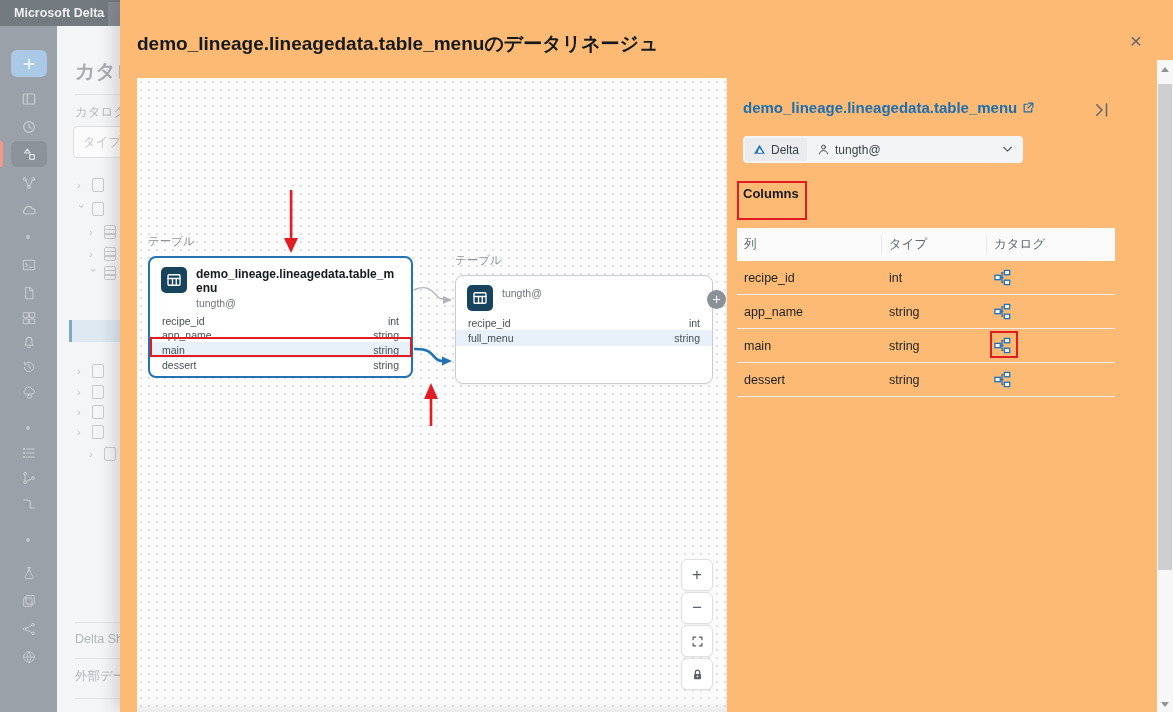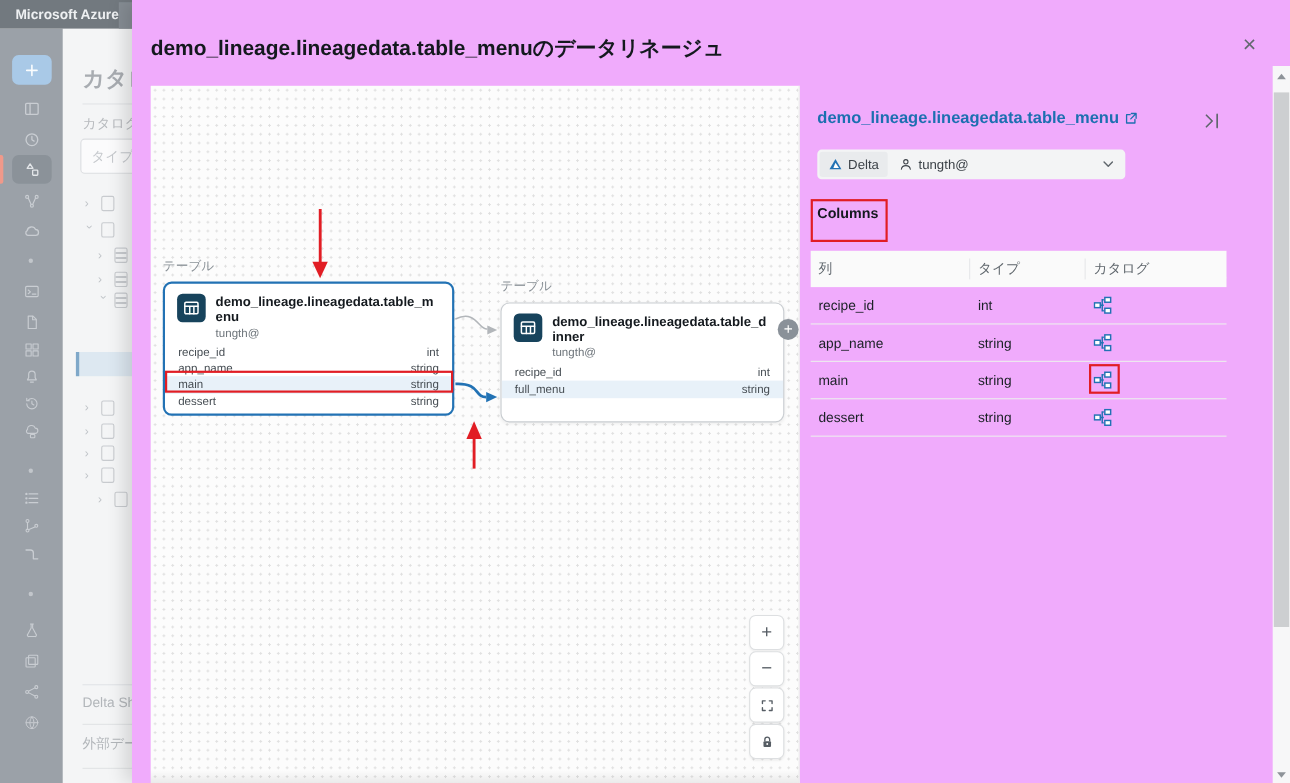--- a/index.html
+++ b/index.html
@@ -31,21 +31,21 @@
   .tree-chev { font-size:11px; width:9px; display:inline-block; color:#bfc3c7; }
   .tree-chev.down { transform:rotate(90deg); }
   .tree-box { width:12px; height:14px; border:1.5px solid #c8cbcf; border-radius:2px; }
   .tree-box.db { background:repeating-linear-gradient(#f4f5f6 0 3px,#c8cbcf 3px 4.5px); }
   #tree-selected { left:12px; top:294px; width:57px; height:22px; background:#dde8f1;
     border-left:3px solid #7fa8c9; }
   .cat-foot { position:absolute; left:18px; font-size:12.5px; color:#b2b6ba; white-space:nowrap; }
   .cat-hr { position:absolute; left:18px; width:60px; height:1px; background:#e2e4e6; }
 
   
-  #modal { left:120px; top:0; width:1053px; height:712px; background:#f0abfc;
+  #modal { left:120px; top:0; width:1053px; height:712px; background:#fdba74;
     box-shadow:-6px 0 16px rgba(0,0,0,0.14); }
   #modal-title { left:17px; top:31px; font-size:19px; font-weight:600; color:#14191e; }
   #close-btn { left:1003px; top:28px; width:26px; height:26px; font-size:21px; color:#62686e;
     text-align:center; line-height:26px; cursor:pointer; }
 
   
   #canvas { left:17px; top:78px; width:590px; height:634px; background:#fcfcfc;
     background-image:radial-gradient(#e0e0e0 1px, transparent 1px); background-size:8px 8px;
     border-right:1px solid #ececec; }
   #canvas-fade { left:0; bottom:0; width:100%; height:12px;
@@ -281,21 +281,21 @@
         </svg>
       </div>
       <div class="rail-item" style="top: 618px;">
         <svg width="16" height="16" viewBox="0 0 24 24" fill="none" stroke="currentColor" stroke-width="1.3" stroke-linecap="round" stroke-linejoin="round">
           <circle cx="12" cy="12" r="8"></circle>
           <path d="M4 12h16M12 4a12 12 0 010 16M12 4a12 12 0 000 16"></path>
         </svg>
       </div>
     </div>
   <div id="topbar" class="abs">
-    <span>Microsoft Azure</span>
+    <span>Microsoft Delta</span>
     <div id="topbar-sep" class="abs"></div>
   </div>
 </div>
 
 <div id="modal" class="abs">
   <div id="modal-title" class="abs">demo_lineage.lineagedata.table_menuのデータリネージュ</div>
   <div id="close-btn" class="abs">×</div>
 
   <div id="canvas" class="abs">
     <div class="node-label" style="left:11px; top:156px">テーブル</div>
@@ -339,21 +339,20 @@
       <div class="lnode-head">
         <div class="lnode-ic">
             <span class="js-ic">
               <svg width="18" height="18" viewBox="0 0 24 24" fill="none" stroke="currentColor" stroke-width="1.8" stroke-linecap="round" stroke-linejoin="round">
                 <rect x="4" y="5" width="16" height="14" rx="1.5"></rect>
                 <path d="M4 10h16M10 10v9M15 10v9"></path>
               </svg>
             </span>
           </div>
         <div style="max-width:195px">
-          <div class="lnode-title">demo_lineage.lineagedata.table_dinner</div>
           <div class="lnode-owner">tungth@</div>
         </div>
       </div>
       <div class="lnode-rows">
           <div class="lrow">
             <span>recipe_id</span>
                    <span>int</span>
           </div>
           <div class="lrow hl">
             <span>full_menu</span>

